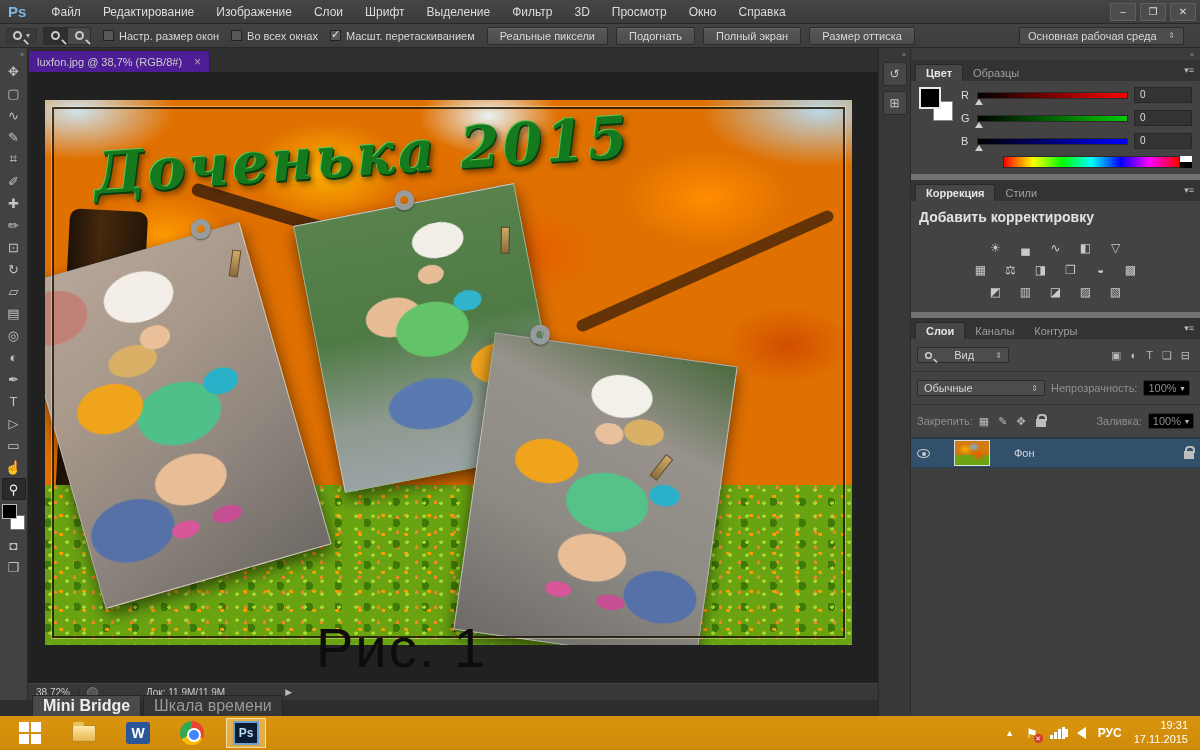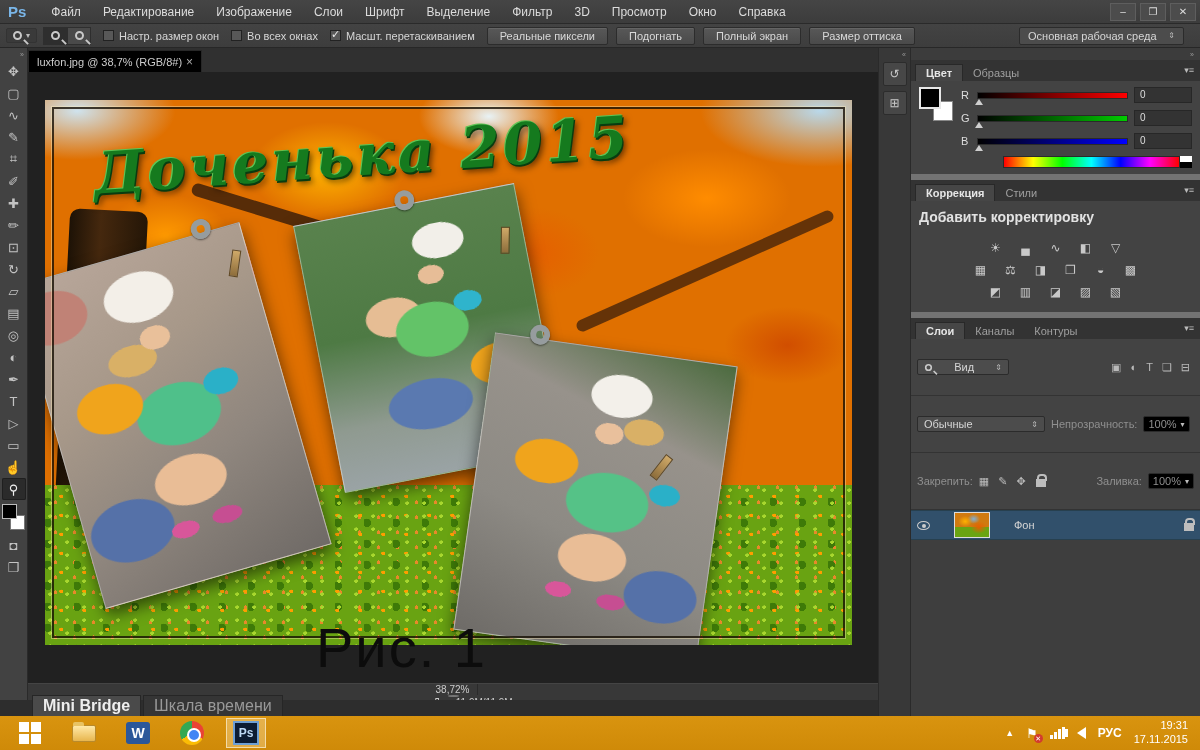--- a/index.html
+++ b/index.html
@@ -23,21 +23,21 @@
   .zoom-io .zbtn{width:24px;height:18px;border:1px solid #2e2e2e;background:#4a4a4a;display:flex;align-items:center;justify-content:center;}
   .zoom-io .zbtn.active{background:#2e2e2e;}
   .opt-cb{display:flex;align-items:center;gap:5px;margin:0 6px;}
   .cb-box{width:11px;height:11px;border:1px solid #222;background:#585858;display:inline-block;position:relative;}
   .opt-cb.checked .cb-box::after{content:"✓";position:absolute;left:0px;top:-3px;color:#e8e8e8;font-size:11px;}
   .opt-btn{padding:2px 12px;background:linear-gradient(#585858,#4a4a4a);border:1px solid #2c2c2c;border-radius:2px;color:#d8d8d8;box-shadow:0 1px 0 rgba(255,255,255,.08) inset;}
   .workspace{margin-left:auto;margin-right:10px;width:165px;padding:2px 8px;background:#4c4c4c;border:1px solid #2b2b2b;border-radius:2px;display:flex;align-items:center;justify-content:space-between;}
 
   
   .tabbar{position:absolute;left:28px;top:48px;width:850px;height:24px;background:#303030;display:flex;align-items:flex-end;}
-  .doc-tab{height:22px;background:#000000;border:1px solid #272727;border-bottom:none;padding:0 8px;display:flex;align-items:center;gap:4px;font-size:11px;color:#ccc;}
+  .doc-tab{height:22px;background:#4c1d95;border:1px solid #272727;border-bottom:none;padding:0 8px;display:flex;align-items:center;gap:12px;font-size:11px;color:#ccc;}
   .doc-close{color:#aaa;font-size:12px;}
 
   
   .toolbar{position:absolute;left:0;top:48px;width:28px;height:652px;background:#424242;border-right:1px solid #2a2a2a;display:flex;flex-direction:column;align-items:center;padding-top:2px;}
   .tb-head{color:#9a9a9a;font-size:7px;align-self:flex-end;margin:1px 3px 2px 0;}
   .tool{width:24px;height:22px;display:flex;align-items:center;justify-content:center;color:#c3c3c3;font-size:13px;border-radius:2px;}
   .tool.active{background:#2b2b2b;box-shadow:0 0 0 1px #1f1f1f inset;color:#eee;}
   .swatches{position:relative;width:24px;height:26px;margin:4px 0;}
   .sw-fg{position:absolute;left:0;top:0;width:15px;height:15px;background:#000;border:1px solid #bbb;z-index:2;}
   .sw-bg{position:absolute;right:1px;bottom:0;width:15px;height:15px;background:#fff;border:1px solid #777;}
@@ -106,21 +106,21 @@
       radial-gradient(26px 18px at 78% 46%, #2ab0c8 0%, #2ab0c8 58%, rgba(0,0,0,0) 60%),
       radial-gradient(70px 50px at 55% 51%, #55c287 0%, #55c287 58%, rgba(0,0,0,0) 60%),
       radial-gradient(22px 13px at 40% 82%, #d8569a 0%, #d8569a 58%, rgba(0,0,0,0) 60%),
       radial-gradient(24px 13px at 62% 84%, #c64e92 0%, #c64e92 58%, rgba(0,0,0,0) 60%),
       radial-gradient(58px 40px at 52% 70%, #e9bd96 0%, #e9bd96 58%, rgba(0,0,0,0) 60%),
       radial-gradient(62px 44px at 82% 80%, #5571a8 0%, #5571a8 58%, rgba(0,0,0,0) 60%),
       linear-gradient(200deg, #4c6b3f 0%, #97928b 28%, #8d8a84 62%, #6e6b67 100%);}
   .caption{position:absolute;left:288px;top:543px;z-index:7;font-size:56px;color:#0c0c0c;letter-spacing:2px;}
 
   
-  .statusbar{position:absolute;left:28px;top:683px;width:850px;height:17px;background:#383838;border-top:1px solid #444;display:flex;align-items:center;font-size:10px;color:#ccc;flex-direction:column;}
+  .statusbar{position:absolute;left:28px;top:683px;width:850px;height:17px;background:#383838;border-top:1px solid #444;display:flex;align-items:center;font-size:10px;color:#ccc;}
   .zoom-field{padding:0 8px;border-right:1px solid #2a2a2a;}
   .status-ico{width:11px;height:11px;border-radius:50%;background:#555;border:1px solid #777;margin:0 8px;}
   .doc-size{margin-left:40px;}
   .status-play{margin-left:60px;color:#bbb;font-size:9px;}
   .bottombar{position:absolute;left:0;top:700px;width:878px;height:16px;background:#2d2d2d;display:flex;align-items:flex-end;padding-left:32px;gap:2px;}
   .btab{padding:1px 10px;font-size:16px;color:#999;background:#353535;border:1px solid #262626;border-bottom:none;}
   .btab.active{background:#4a4a4a;color:#eee;font-weight:bold;}
 
   
   .mini-dock{position:absolute;left:878px;top:48px;width:32px;height:668px;background:#383838;border-left:1px solid #2a2a2a;display:flex;flex-direction:column;align-items:center;}
@@ -150,21 +150,21 @@
   .val{width:58px;height:16px;background:#333;border:1px solid #272727;color:#ddd;font-size:10px;padding:1px 5px;}
   .spectrum-row{display:flex;margin:2px 0 0 42px;}
   .spectrum{flex:1;height:12px;background:linear-gradient(90deg,#f00,#ff0,#0f0,#0ff,#00f,#f0f,#f00);border:1px solid #2a2a2a;}
   .spec-end{width:12px;height:12px;display:flex;flex-direction:column;}
   .spec-end i{flex:1;display:block;}
 
   .adj-heading{font-size:14px;font-weight:bold;color:#e2e2e2;margin:2px 0 15px 0;}
   .adj-row{display:flex;justify-content:center;gap:10px;margin-bottom:6px;}
   .adj-ico{width:20px;height:16px;color:#c9c9c9;font-size:12px;display:flex;align-items:center;justify-content:center;}
 
-  .lr{display:flex;align-items:center;gap:6px;padding:20px 6px;background:#434343;border-bottom:1px solid #333;}
+  .lr{display:flex;align-items:center;gap:6px;padding:8px 6px;background:#434343;border-bottom:1px solid #333;}
   .select{display:flex;align-items:center;justify-content:space-between;background:#4c4c4c;border:1px solid #2b2b2b;border-radius:2px;padding:1px 6px;}
   .filter-sel{width:92px;gap:5px;}
   .fl-icons{display:flex;gap:9px;margin-left:auto;padding-right:4px;}
   .fl-icons span{color:#b9b9b9;font-size:11px;}
   .blend-sel{width:128px;}
   .dim{color:#8f8f8f;}
   .mini-val{background:#000000;border:1px solid #2b2b2b;border-radius:2px;padding:1px 4px;color:#8f8f8f;display:flex;gap:4px;align-items:center;}
   .lock-css{position:relative;width:10px;height:8px;background:#bdbdbd;display:inline-block;margin-top:4px;}
   .lock-css::before{content:"";position:absolute;left:1px;top:-5px;width:6px;height:5px;border:2px solid #bdbdbd;border-bottom:none;border-radius:4px 4px 0 0;}
   .layer-row{display:flex;align-items:center;gap:24px;height:30px;background:#31506b;border-top:1px solid #27404f;border-bottom:1px solid #27404f;padding:0 6px;}

